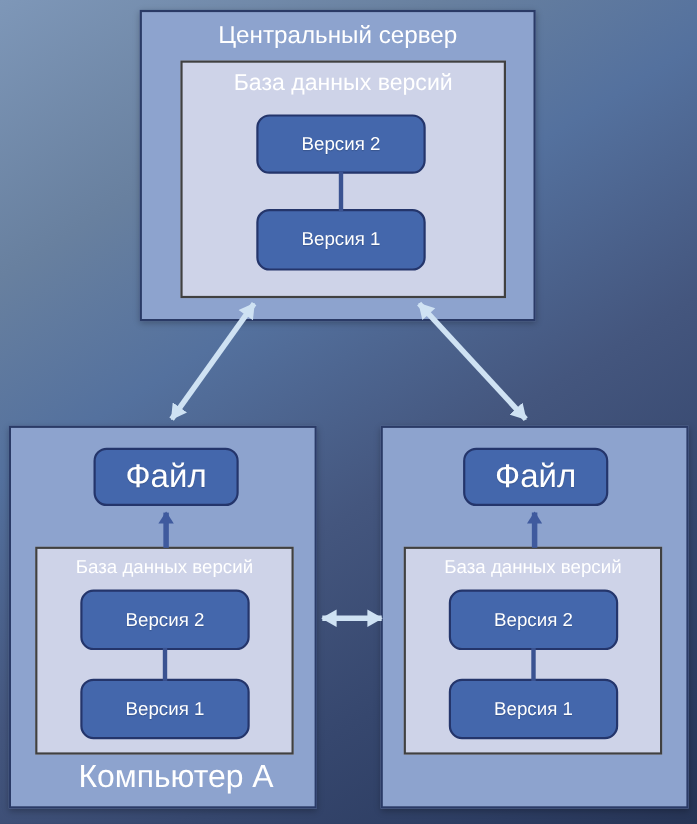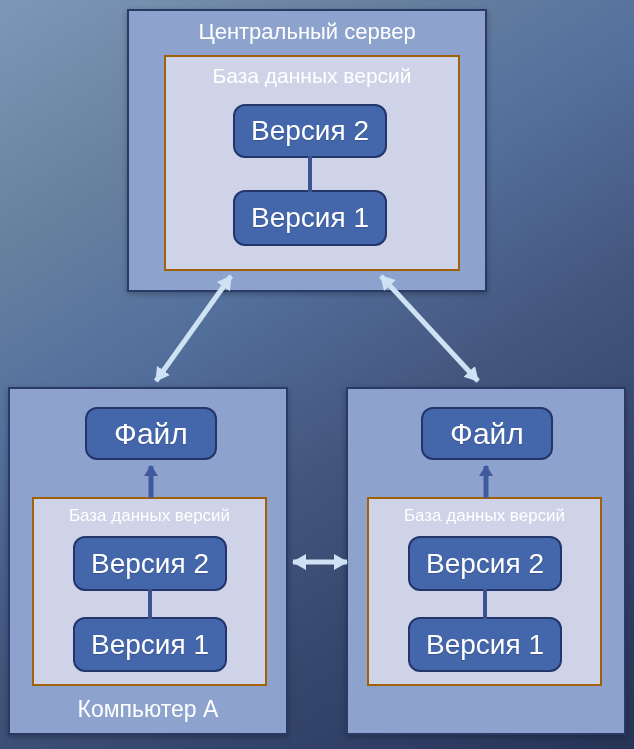--- a/index.html
+++ b/index.html
@@ -8,32 +8,32 @@
     font-family:"Liberation Sans",sans-serif;color:#ffffff;
     background:linear-gradient(148deg,#7e97b8 0%,#68809f 22%,#54719e 38%,#44567e 58%,#36476e 75%,#2c3c61 90%,#263455 100%);
   }
   .box{
     position:absolute;box-sizing:border-box;
     background:#8da3ce;border:2px solid #2a3a66;
     box-shadow:0 2px 6px rgba(0,0,0,0.28);
   }
   .inner-db{
     position:absolute;box-sizing:border-box;
-    background:#ced3e8;border:2px solid #a16207;
+    background:#ced3e8;border:2px solid #404040;
   }
   .node{
     position:absolute;box-sizing:border-box;
     background:#4467ac;border:2px solid #24356b;border-radius:12px;
     display:flex;align-items:center;justify-content:center;
-    font-size:28px;color:#fff;text-shadow:0 1px 1px rgba(0,0,0,0.18);
+    font-size:17px;color:#fff;text-shadow:0 1px 1px rgba(0,0,0,0.18);
   }
   .title-lg{position:absolute;top:8px;left:0;width:100%;text-align:center;font-size:22px;}
   .db-label-lg{position:absolute;top:7px;left:0;width:100%;text-align:center;font-size:21px;}
   .db-label-sm{position:absolute;top:7px;left:0;width:100%;text-align:center;font-size:17px;}
-  .comp-title{position:absolute;bottom:10px;left:0;width:100%;text-align:center;font-size:23px;}
+  .comp-title{position:absolute;bottom:10px;left:12px;width:100%;text-align:center;font-size:29px;}
   .file-node{font-size:30px;}
   .overlay{position:absolute;left:0;top:0;z-index:5;pointer-events:none;}
 </style>
 </head>
 <body>
 
 <div class="stage">
 
   <div class="box" style="left:127px;top:9px;width:360px;height:283px;">
     <div class="title-lg">Центральный сервер</div>

